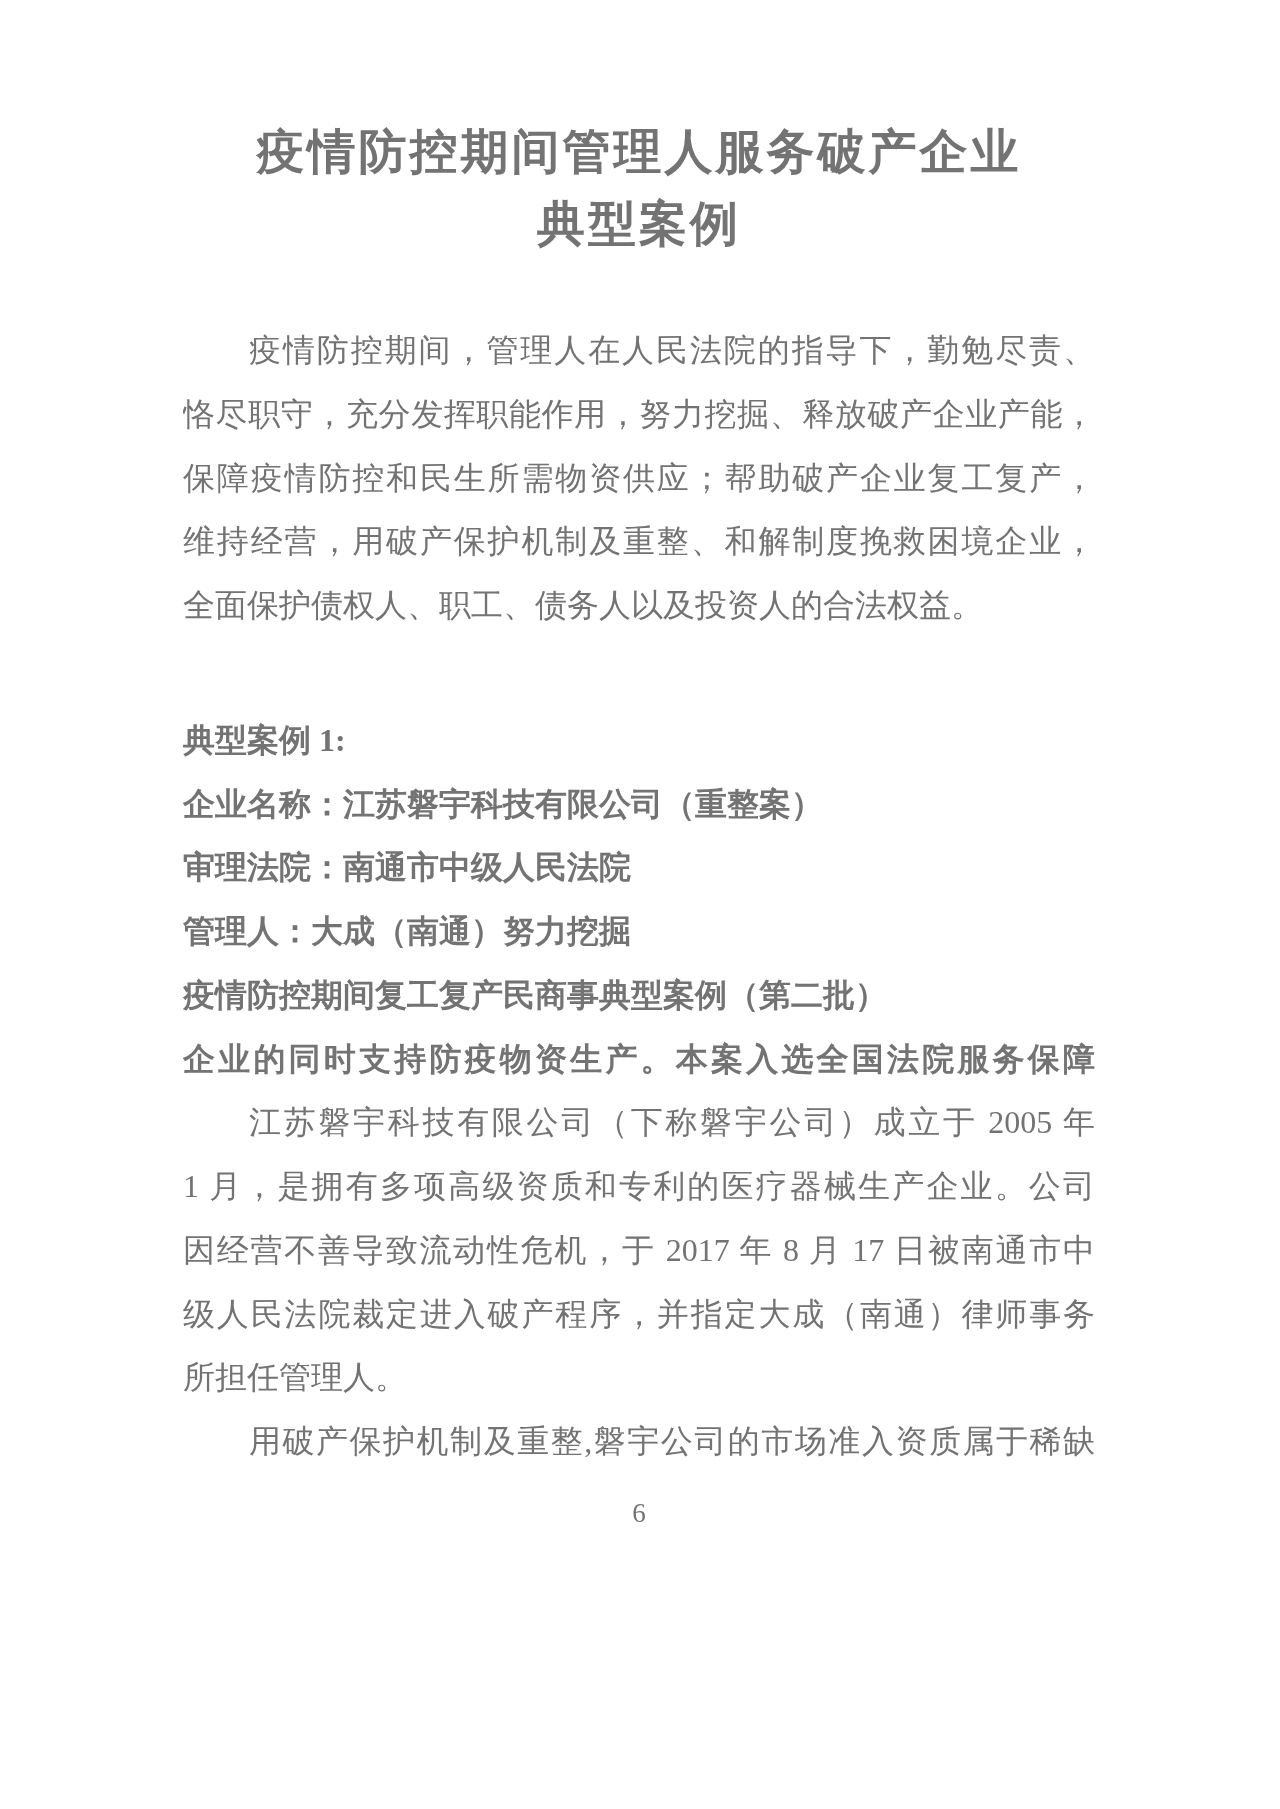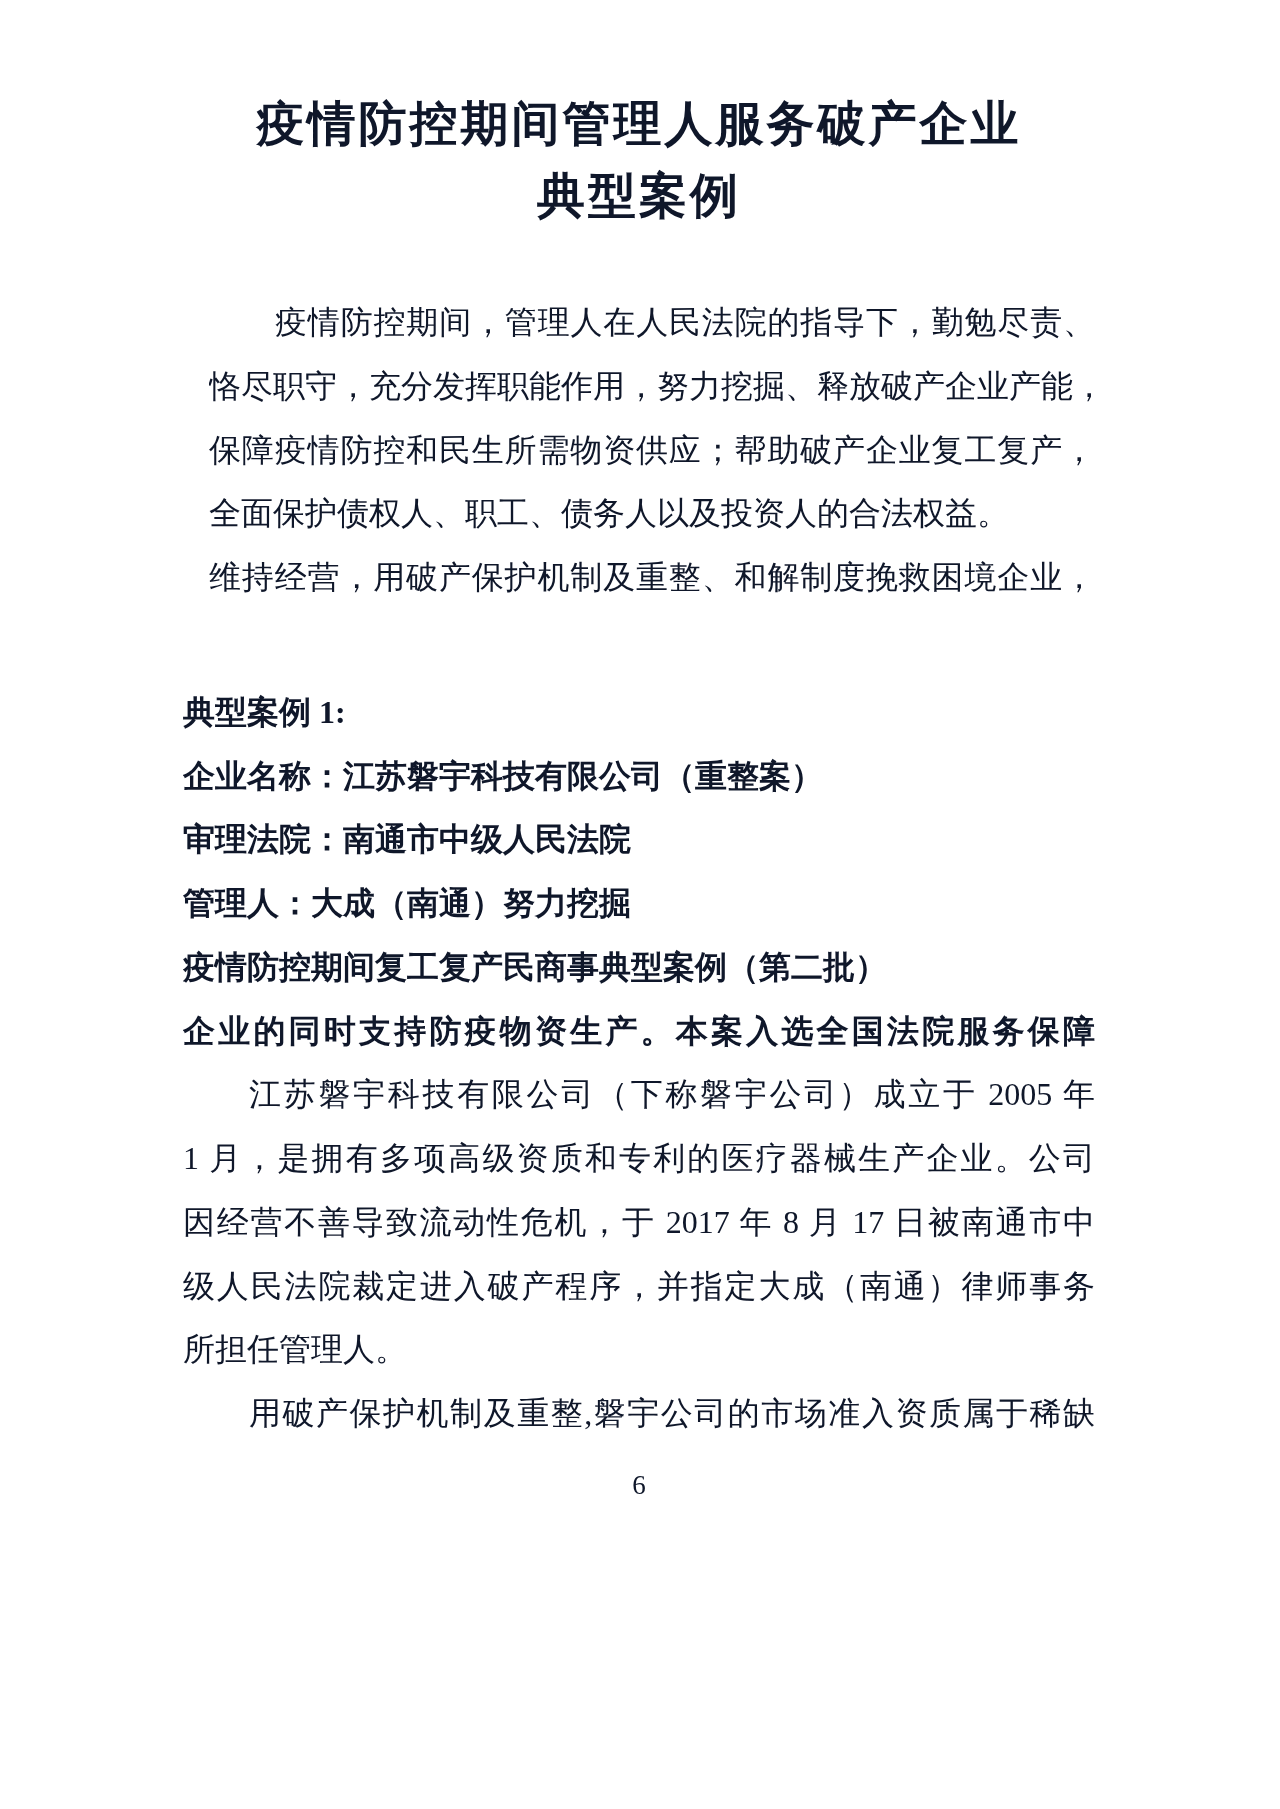--- a/index.html
+++ b/index.html
@@ -2,34 +2,34 @@
 <html lang="zh"><head>
 <meta charset="utf-8">
 <style>
   html, body { margin: 0; padding: 0; background: #ffffff; }
   .page {
     position: relative;
     width: 1280px;
     height: 1809px;
     margin: 0 auto;
     background: #ffffff;
-    color: #0f172a;
+    color: #737373;
     font-family: "Liberation Serif", "DejaVu Serif", serif;
     box-sizing: border-box;
-    padding: 88px 185px 0 183px;
+    padding: 116px 185px 0 183px;
     overflow: hidden;
   }
   .doc-title {
     font-size: 48px;
     line-height: 72px;
     font-weight: bold;
     text-align: center;
     letter-spacing: 3px;
   }
-  .intro-block   { margin-top: 59px; margin-left: 26px; }
+  .intro-block   { margin-top: 59px; }
   .case-block    { margin-top: 71px; }
   .body-block    { margin-top: 0; }
   .line {
     font-size: 32px;
     line-height: 63.75px;
     height: 63.75px;
     text-align: justify;
     text-justify: inter-character;
     white-space: nowrap;
     overflow: hidden;
@@ -52,22 +52,22 @@
 
   <div class="doc-title">
     <div>疫情防控期间管理人服务破产企业</div>
     <div>典型案例</div>
   </div>
 
   <div class="intro-block">
     <div class="line j indent">疫情防控期间，管理人在人民法院的指导下，勤勉尽责、</div>
     <div class="line j">恪尽职守，充分发挥职能作用，努力挖掘、释放破产企业产能，</div>
     <div class="line j">保障疫情防控和民生所需物资供应；帮助破产企业复工复产，</div>
+    <div class="line j">维持经营，用破产保护机制及重整、和解制度挽救困境企业，</div>
     <div class="line end">全面保护债权人、职工、债务人以及投资人的合法权益。</div>
-    <div class="line j">维持经营，用破产保护机制及重整、和解制度挽救困境企业，</div>
   </div>
 
   <div class="case-block">
     <div class="line end bold">典型案例 1:</div>
     <div class="line end bold">企业名称：江苏磐宇科技有限公司（重整案）</div>
     <div class="line end bold">审理法院：南通市中级人民法院</div>
     <div class="line end bold">管理人：大成（南通）努力挖掘</div>
     <div class="line end bold">疫情防控期间复工复产民商事典型案例（第二批）</div>
     <div class="line j bold">企业的同时支持防疫物资生产。本案入选全国法院服务保障</div>
   </div>

